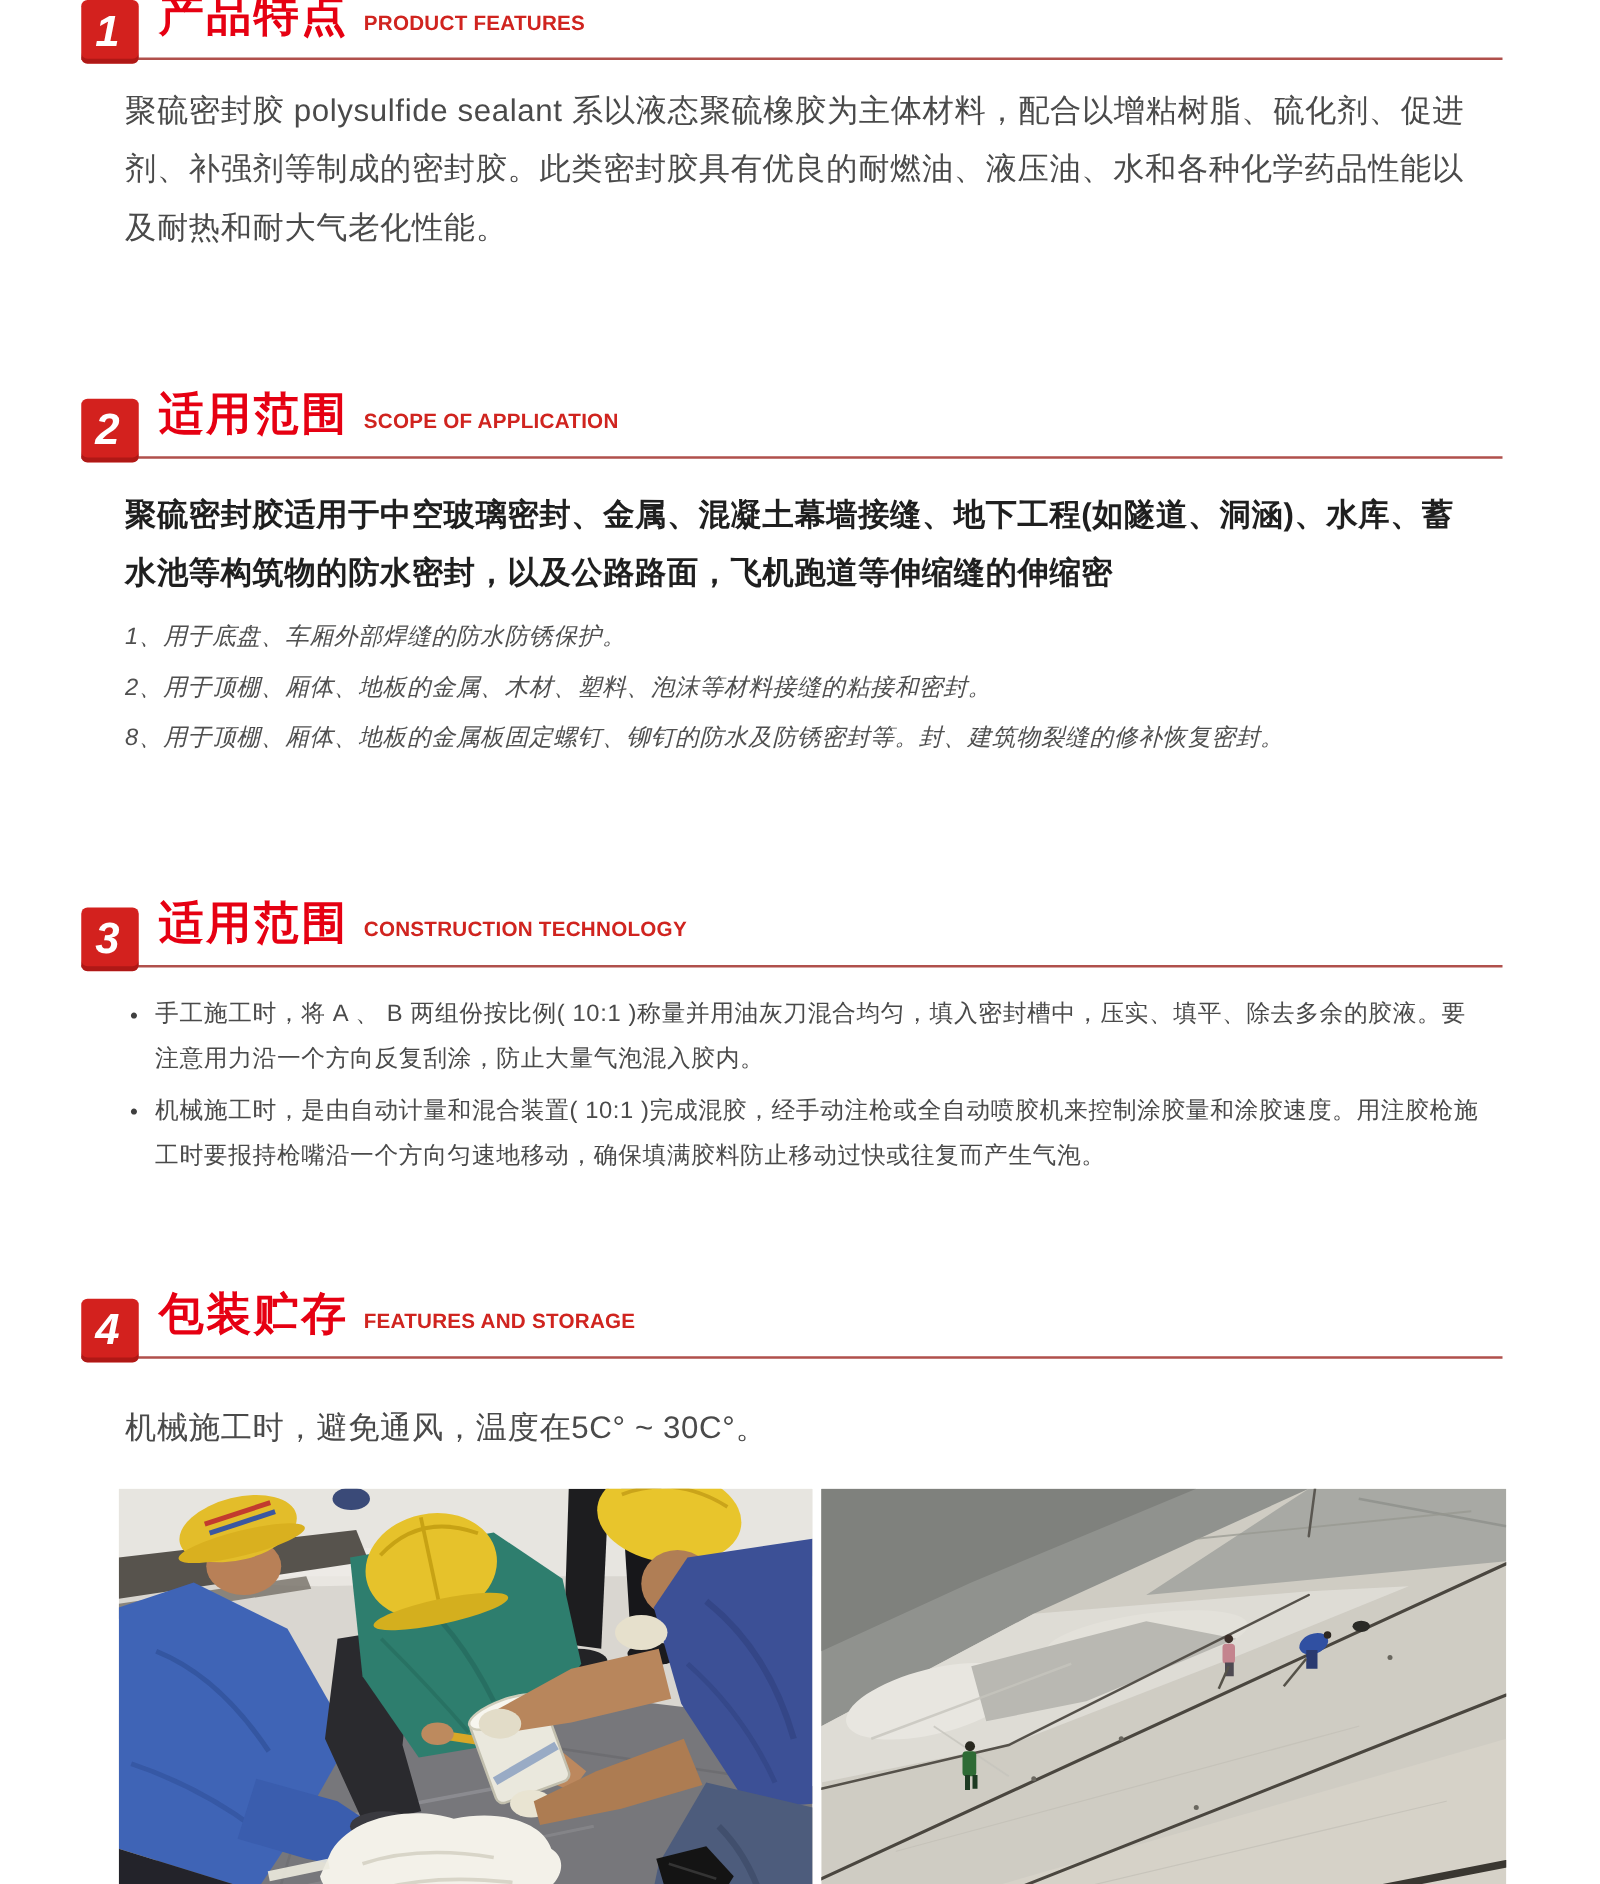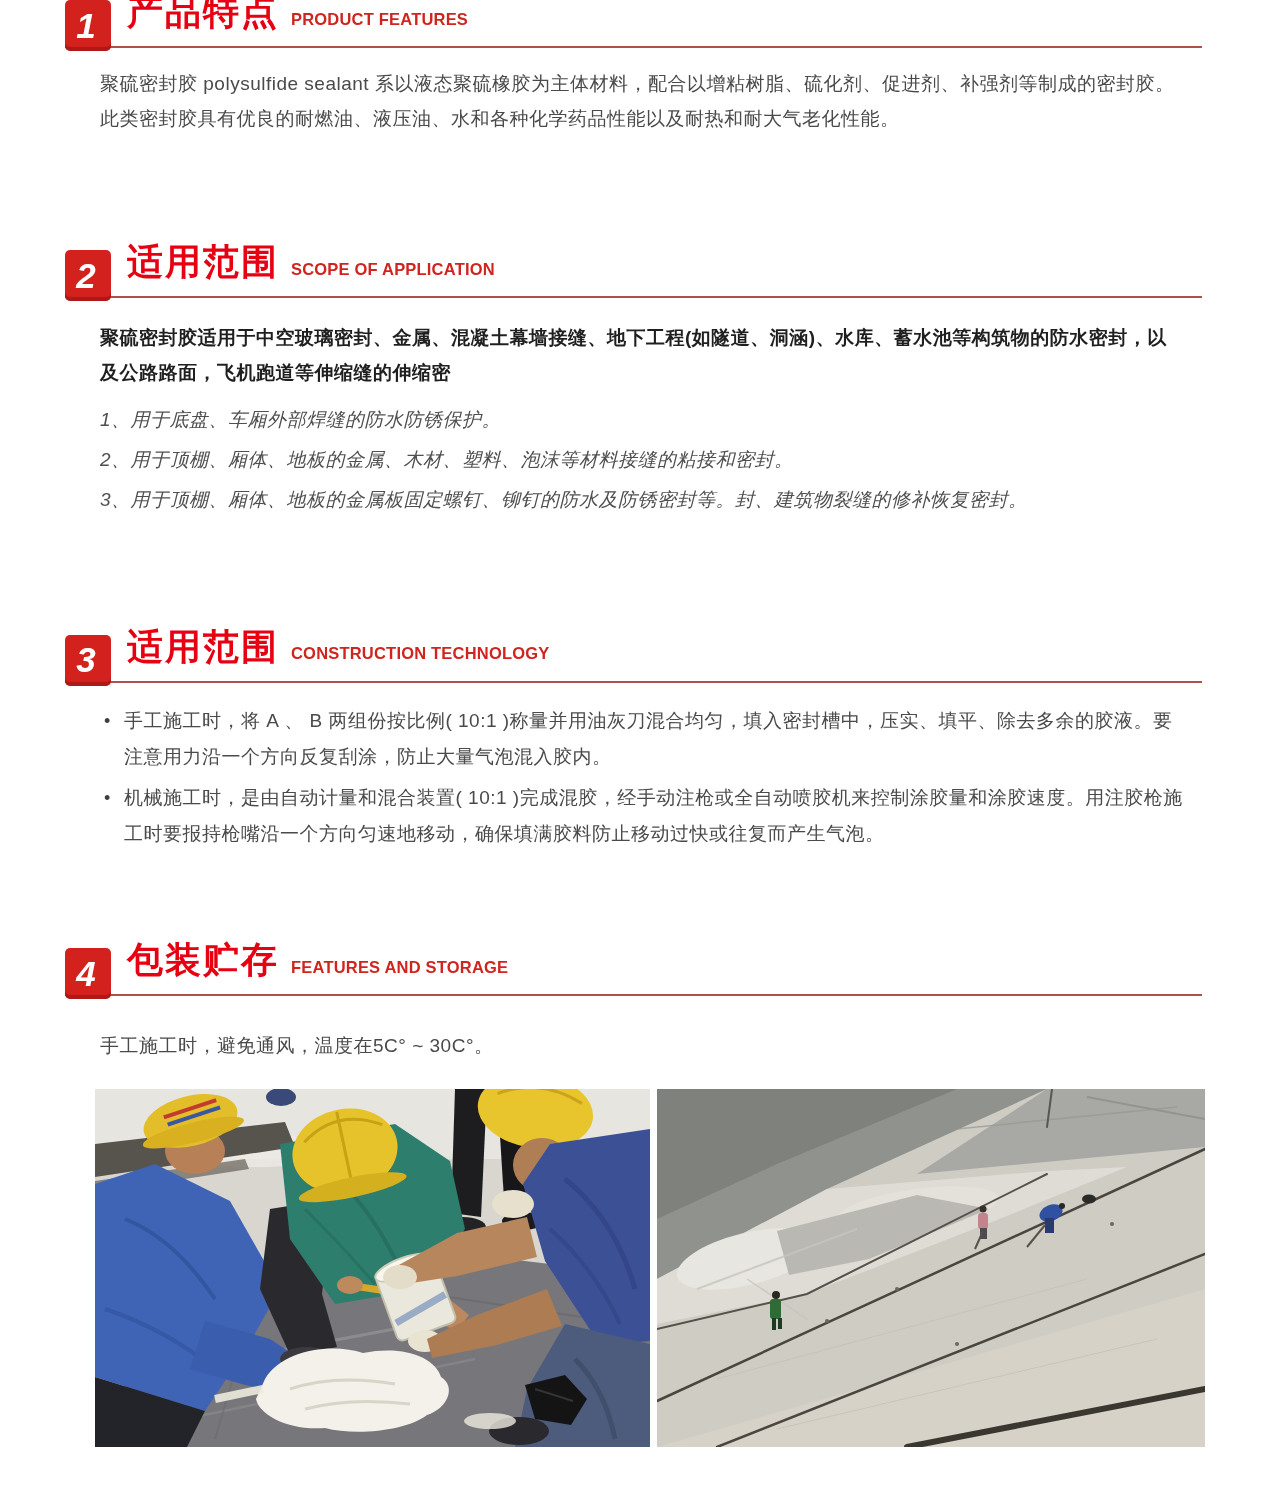--- a/index.html
+++ b/index.html
@@ -63,21 +63,21 @@
     font-size: 16.5px;
     font-weight: 700;
     letter-spacing: 0.2px;
     line-height: 1;
     padding-bottom: 3px;
   }
 
   
   .sec-body {
     margin: 14px 95px 0 100px;
-    font-size: 19px;
+    font-size: 25px;
     line-height: 1.85;
     color: #4a4a4a;
     letter-spacing: 0.5px;
   }
   .sec-body.bold-intro {
     margin-top: 18px;
     color: #1f1f1f;
     font-weight: 700;
   }
   ol.plain-list {
@@ -142,21 +142,21 @@
       <div class="badge">2</div>
       <div class="titles">
         <span class="title-zh">适用范围</span>
         <span class="title-en">SCOPE OF APPLICATION</span>
       </div>
     </div>
     <p class="sec-body bold-intro">聚硫密封胶适用于中空玻璃密封、金属、混凝土幕墙接缝、地下工程(如隧道、洞涵)、水库、蓄水池等构筑物的防水密封，以及公路路面，飞机跑道等伸缩缝的伸缩密</p>
     <ol class="plain-list">
       <li>1、用于底盘、车厢外部焊缝的防水防锈保护。</li>
       <li>2、用于顶棚、厢体、地板的金属、木材、塑料、泡沫等材料接缝的粘接和密封。</li>
-      <li>3、用于顶棚、厢体、地板的金属板固定螺钉、铆钉的防水及防锈密封等。封、建筑物裂缝的修补恢复密封。</li>
+      <li>8、用于顶棚、厢体、地板的金属板固定螺钉、铆钉的防水及防锈密封等。封、建筑物裂缝的修补恢复密封。</li>
     </ol>
   </section>
 
   <section>
     <div class="sec-header" style="margin-top:120px;">
       <div class="sec-line"></div>
       <div class="badge">3</div>
       <div class="titles">
         <span class="title-zh">适用范围</span>
         <span class="title-en">CONSTRUCTION TECHNOLOGY</span>
@@ -170,21 +170,21 @@
 
   <section>
     <div class="sec-header" style="margin-top:96px;">
       <div class="sec-line"></div>
       <div class="badge">4</div>
       <div class="titles">
         <span class="title-zh">包装贮存</span>
         <span class="title-en">FEATURES AND STORAGE</span>
       </div>
     </div>
-    <p class="sec-body" style="margin-top:28px;">手工施工时，避免通风，温度在5C° ~ 30C°。</p>
+    <p class="sec-body" style="margin-top:28px;">机械施工时，避免通风，温度在5C° ~ 30C°。</p>
   </section>
 
   <div class="photos">
 
     <figure>
       <svg width="555" height="358" viewBox="0 0 555 358" xmlns="http://www.w3.org/2000/svg">
         <rect width="555" height="358" fill="#d9d6d0"></rect>
         <rect width="555" height="70" fill="#e7e5e0"></rect>
         <ellipse cx="160" cy="62" rx="95" ry="16" fill="#efede8" opacity="0.7"></ellipse>
         <rect x="0" y="180" width="80" height="45" fill="#e3e1db" opacity="0.6"></rect>

